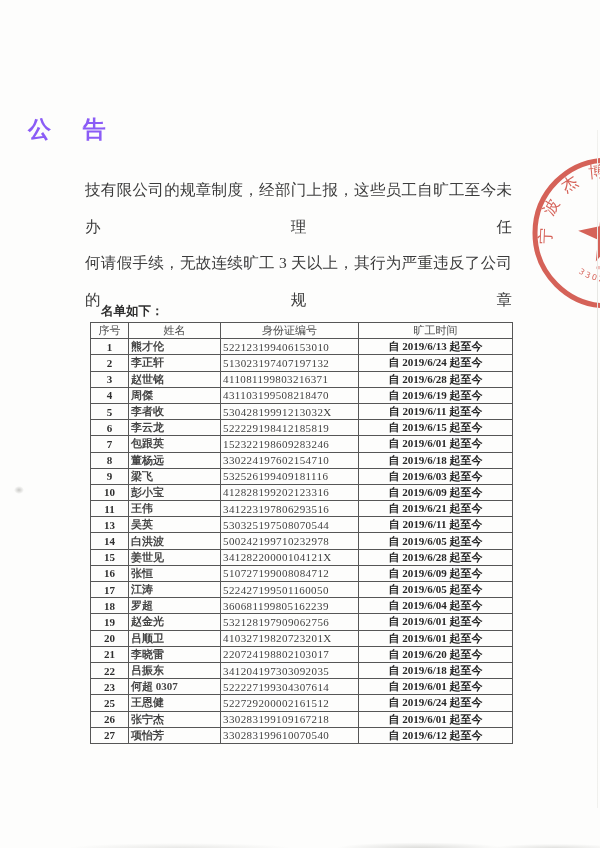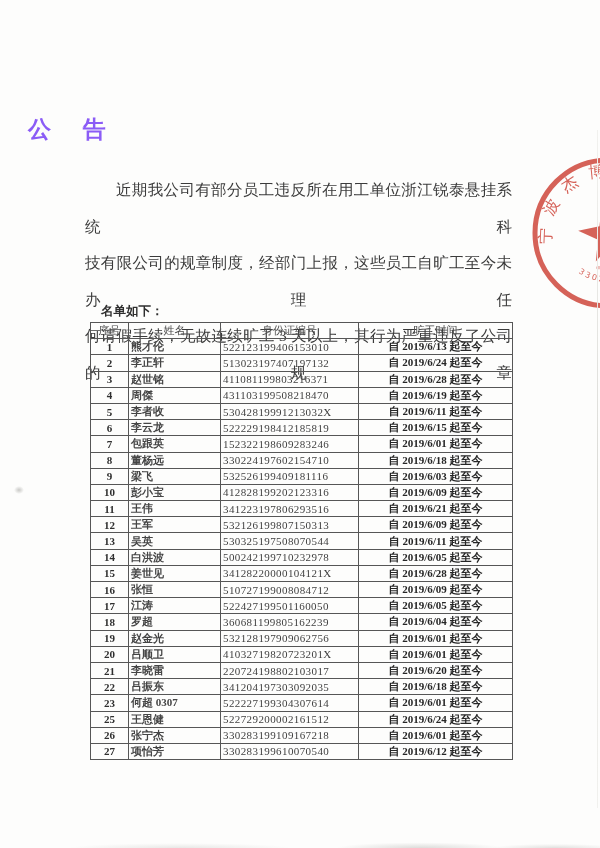--- a/index.html
+++ b/index.html
@@ -79,21 +79,20 @@
   }
 </style>
 </head>
 <body>
 
 <div class="page">
 
   <div class="title">公 告</div>
 
   <div class="para">
-    <div class="para-line indent">近期我公司有部分员工违反所在用工单位浙江锐泰悬挂系统科</div>
     <div class="para-line">技有限公司的规章制度，经部门上报，这些员工自旷工至今未办理任</div>
     <div class="para-line">何请假手续，无故连续旷工 3 天以上，其行为严重违反了公司的规章</div>
   </div>
 
   <div class="list-label">名单如下：</div>
 
   <table class="roster">
     <colgroup>
       <col style="width:38px">
         <col style="width:92px">
@@ -167,26 +166,20 @@
           <td class="col-index">10</td>
           <td class="col-name">彭小宝</td>
           <td class="col-id">412828199202123316</td>
           <td class="col-date">自 2019/6/09 起至今</td>
         </tr>
         <tr>
           <td class="col-index">11</td>
           <td class="col-name">王伟</td>
           <td class="col-id">341223197806293516</td>
           <td class="col-date">自 2019/6/21 起至今</td>
-        </tr>
-        <tr>
-          <td class="col-index">12</td>
-          <td class="col-name">王军</td>
-          <td class="col-id">532126199807150313</td>
-          <td class="col-date">自 2019/6/09 起至今</td>
         </tr>
         <tr>
           <td class="col-index">13</td>
           <td class="col-name">吴英</td>
           <td class="col-id">530325197508070544</td>
           <td class="col-date">自 2019/6/11 起至今</td>
         </tr>
         <tr>
           <td class="col-index">14</td>
           <td class="col-name">白洪波</td>

